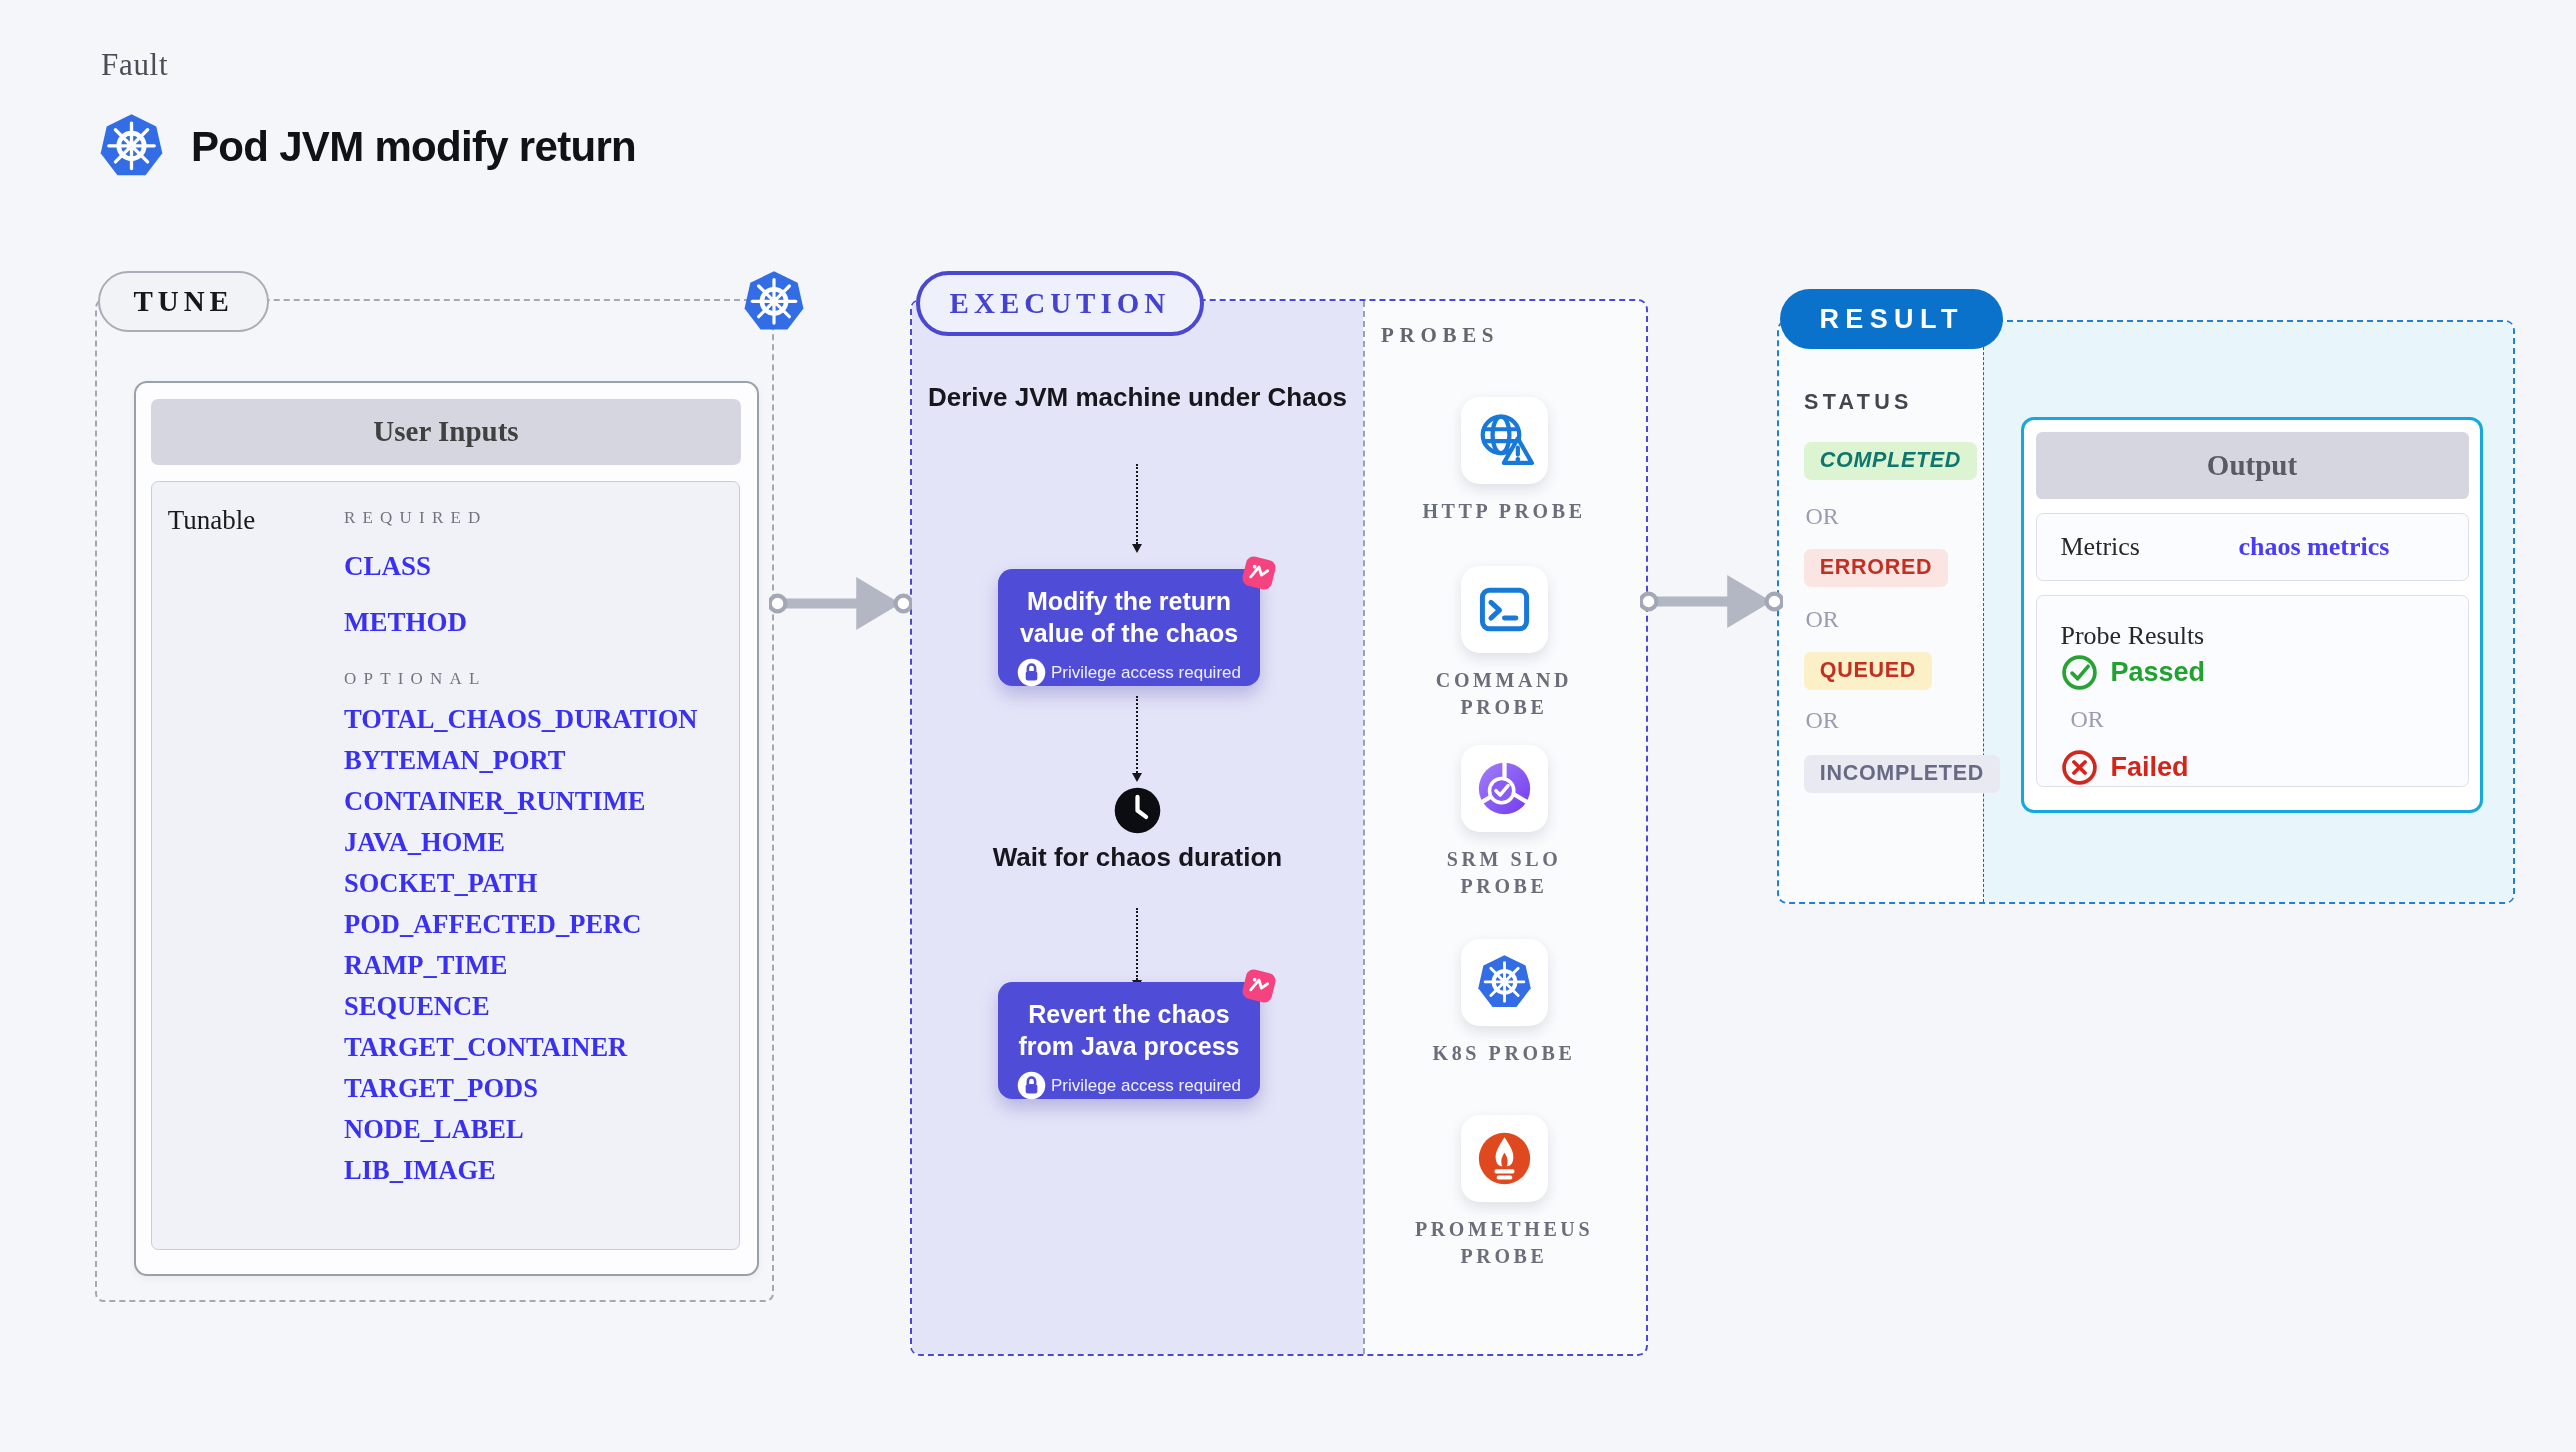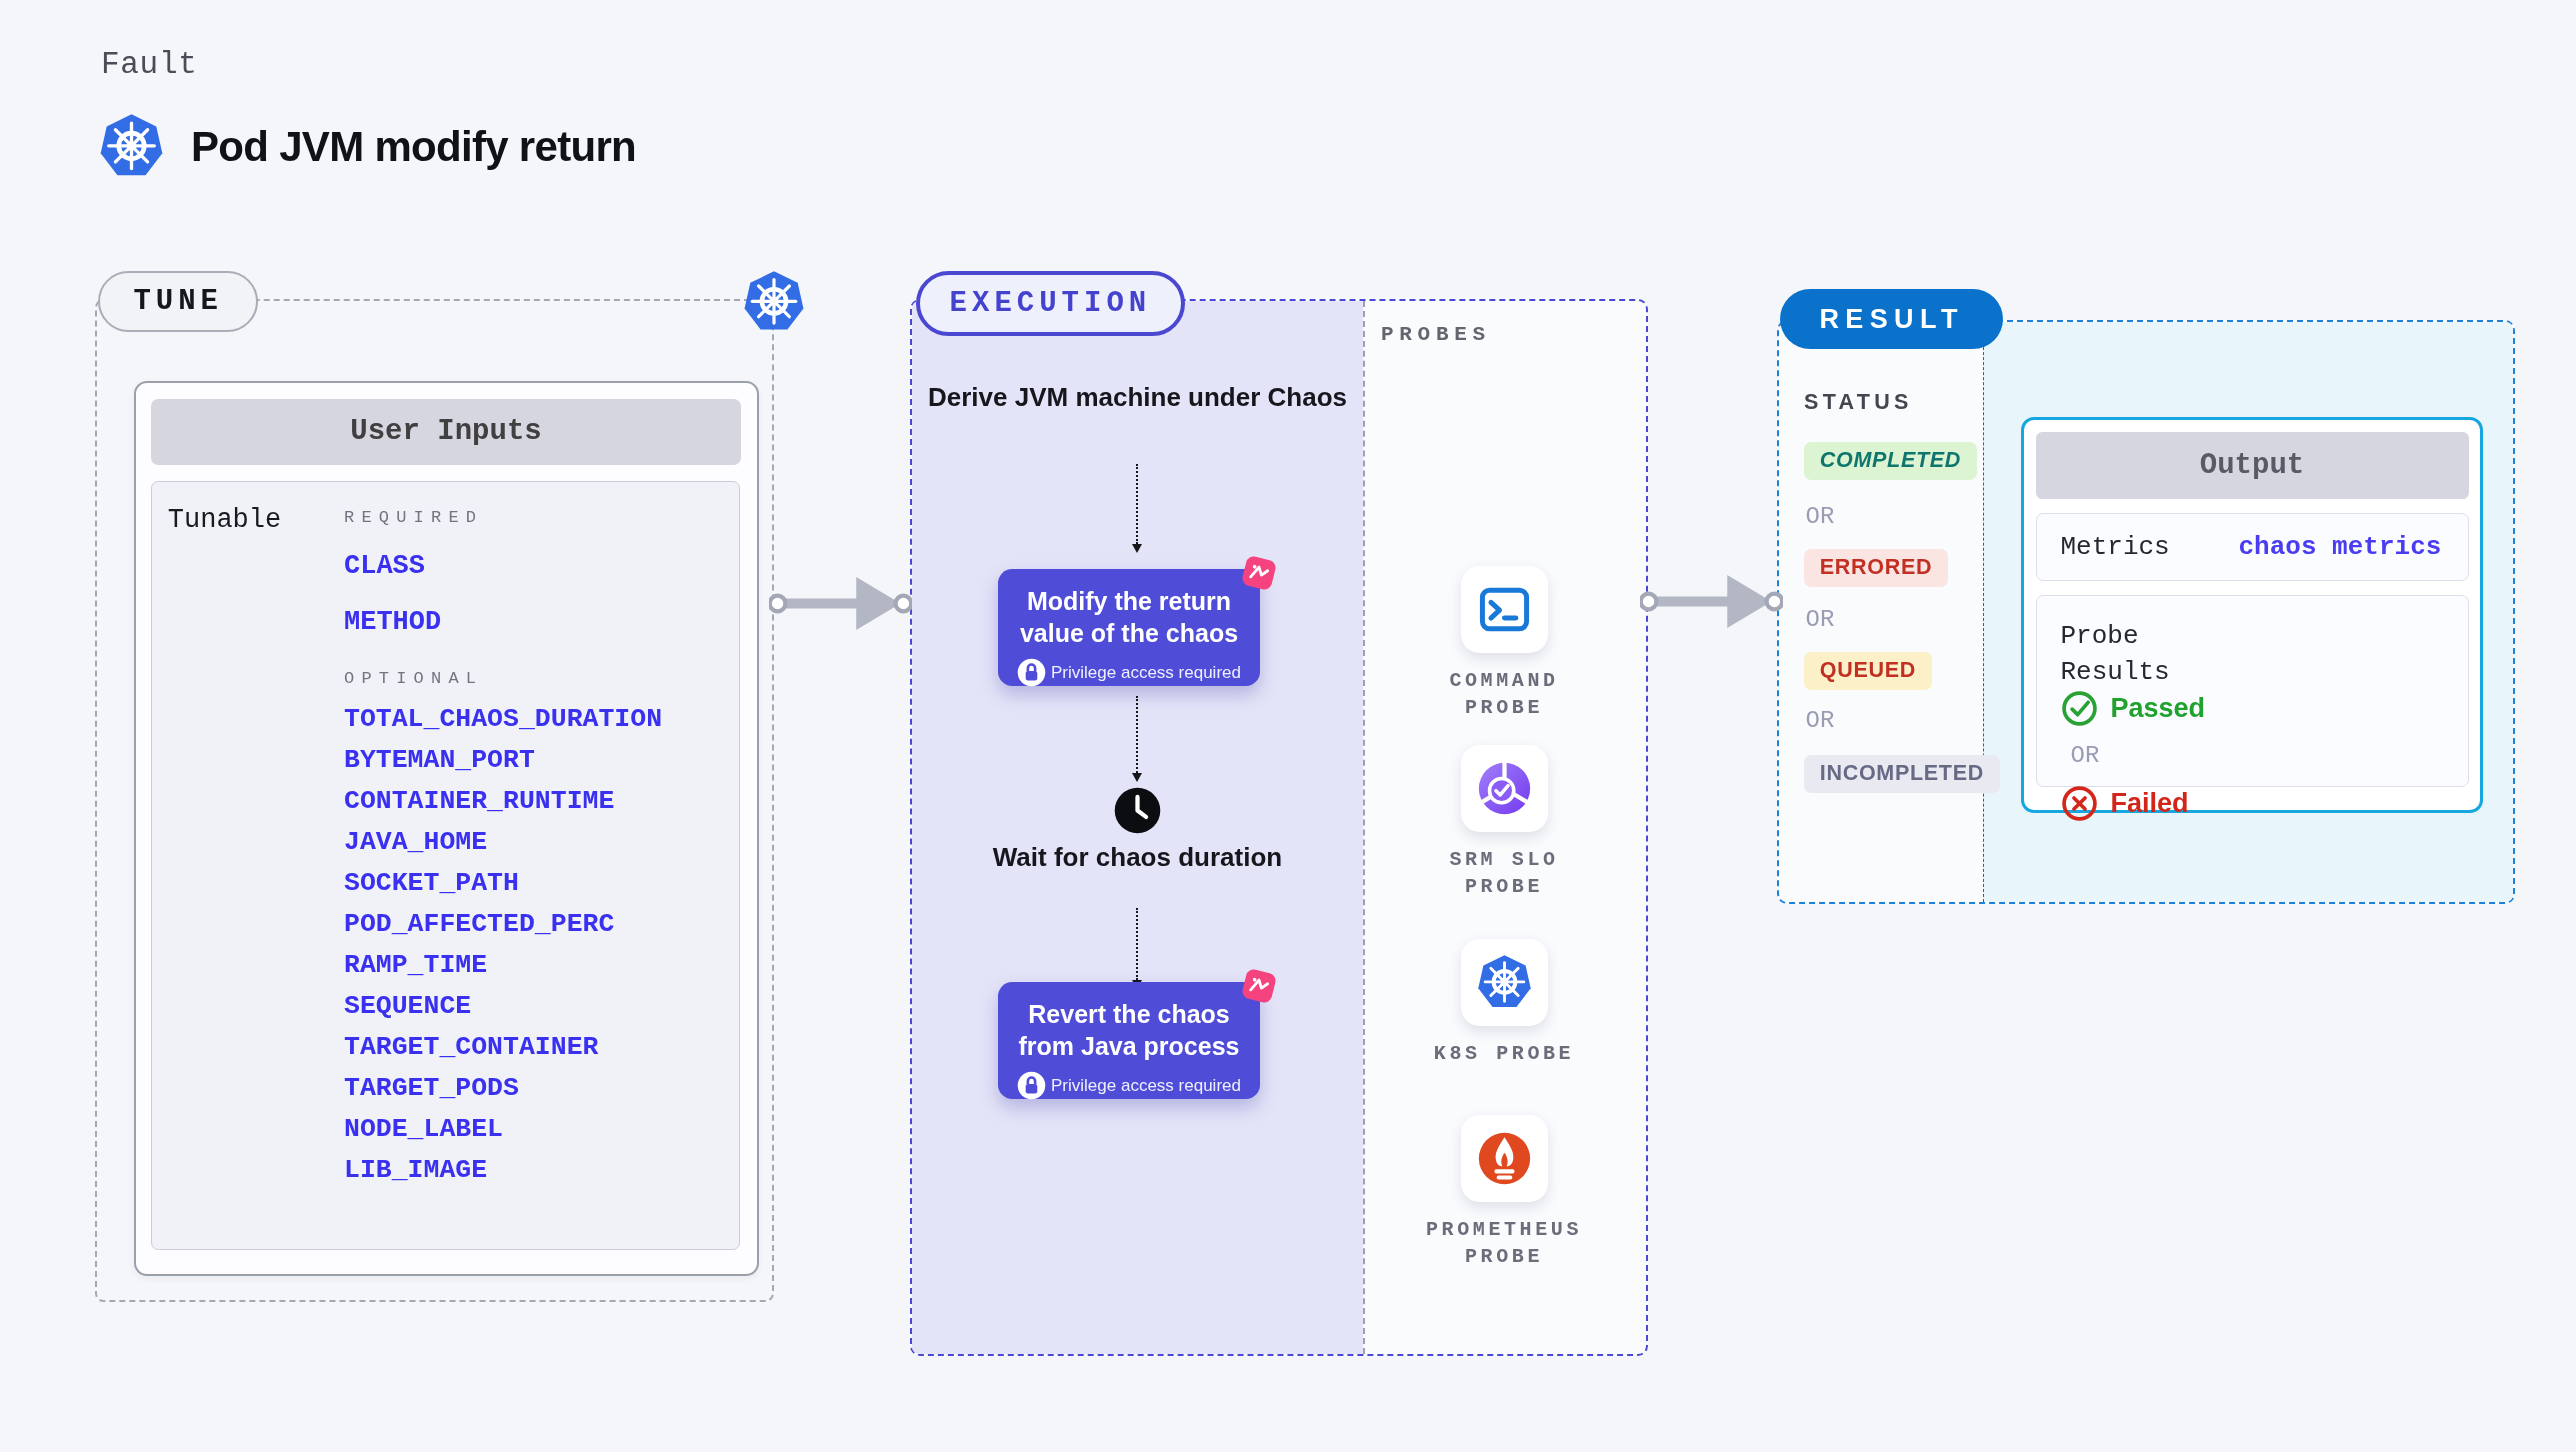--- a/index.html
+++ b/index.html
@@ -1,19 +1,19 @@
 <!DOCTYPE html>
 <html style="font-size:11.5px"><head>
 <meta charset="utf-8">
 <style>
   html,body{margin:0;padding:0;background:#f5f6f9;}
   #canvas{position:relative;width:2576px;height:1452px;background:#f5f6f9;overflow:hidden;
           font-family:"Liberation Sans",sans-serif;}
   .abs{position:absolute;}
-  .mono{font-family:Liberation Mono, monospace;}
+  .mono{font-family:Liberation Serif, serif;}
 
   
   .kicker{left:101px;top:47px;font-size:31px;color:#4a4c57;letter-spacing:0.7px;}
   .title-row{left:98px;top:113px;display:flex;align-items:center;gap:26px;}
   .title{font-size:42px;font-weight:bold;color:#101218;letter-spacing:-0.7px;}
 
   
   .pill{position:absolute;display:flex;align-items:center;justify-content:center;border-radius:33px;z-index:6;}
   .tune-pill{left:1.4px;top:-30px;height:57px;padding:0 33px;background:#f2f3f6;border:2.9px solid #a9adb7;
              font-size:29px;font-weight:bold;letter-spacing:5px;color:#15171c;}
@@ -218,20 +218,36 @@
           <path d="M15 18 v-4 a5 5 0 0 1 10 0 v4" fill="none" stroke="#4f4dd8" stroke-width="3.6"></path>
           <rect x="12" y="18" width="16" height="13" rx="3" fill="#4f4dd8"></rect>
         </svg>
         <span class="privilege-txt">Privilege access required</span>
       </div>
     </div>
 
     <div class="probes-divider"></div>
     <div class="probes-heading mono">PROBES</div>
 
+    <div class="probe" style="top:96px">
+      <div class="probe-card">
+        <svg width="59" height="59" viewBox="0 0 84 84">
+          <g stroke="#1879d8" stroke-width="6" fill="none" stroke-linecap="round">
+            <circle cx="37" cy="34" r="26"></circle>
+            <ellipse cx="37" cy="34" rx="12" ry="26"></ellipse>
+            <line x1="13" y1="26" x2="61" y2="26"></line>
+              <line x1="13" y1="43" x2="61" y2="43"></line>
+          </g>
+          <path d="M61 39 L81 74 H41 Z" fill="#ffffff" stroke="#1879d8" stroke-width="6" stroke-linejoin="round"></path>
+          <line x1="61" y1="52" x2="61" y2="62" stroke="#1879d8" stroke-width="6" stroke-linecap="round"></line>
+          <circle cx="61" cy="69" r="3.4" fill="#1879d8"></circle>
+        </svg>
+      </div>
+      <div class="probe-label mono">HTTP PROBE</div>
+    </div>
 
     <div class="probe" style="top:265px">
       <div class="probe-card">
         <svg width="57" height="57" viewBox="0 0 80 80">
           <rect x="9" y="13" width="62" height="54" rx="10" fill="none" stroke="#1879d8" stroke-width="7"></rect>
           <polyline points="21,30 33,41 21,52" fill="none" stroke="#1879d8" stroke-width="7" stroke-linecap="round" stroke-linejoin="round"></polyline>
           <line x1="40" y1="52" x2="56" y2="52" stroke="#1879d8" stroke-width="7" stroke-linecap="round"></line>
         </svg>
       </div>
       <div class="probe-label mono">COMMAND PROBE</div>

